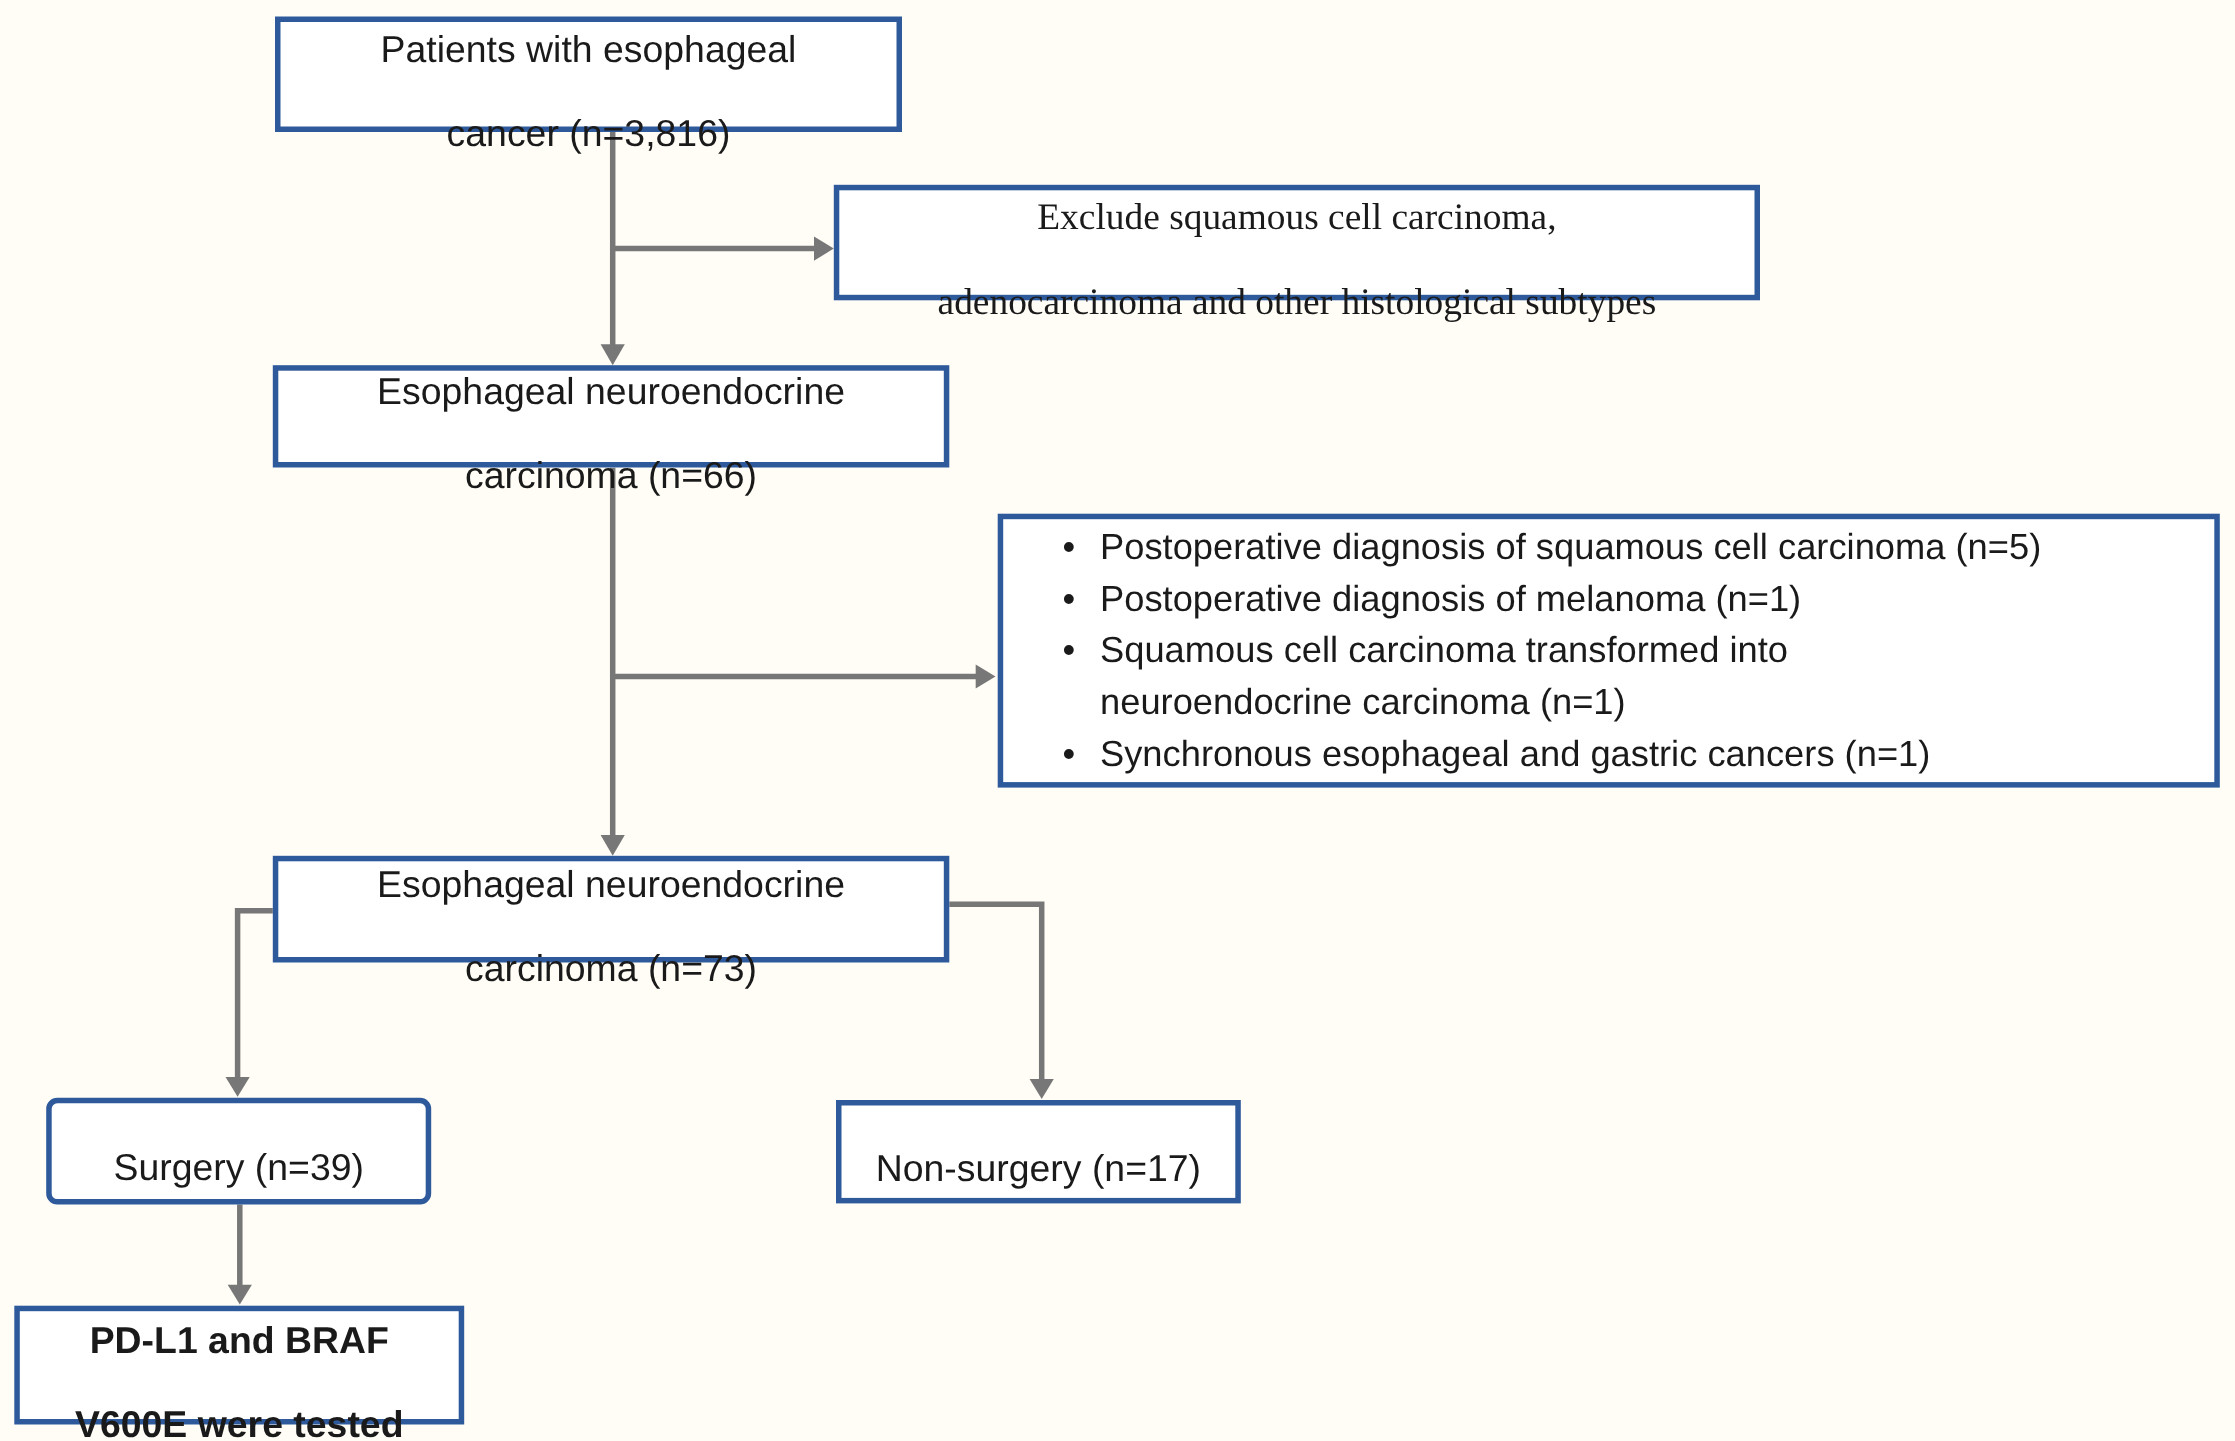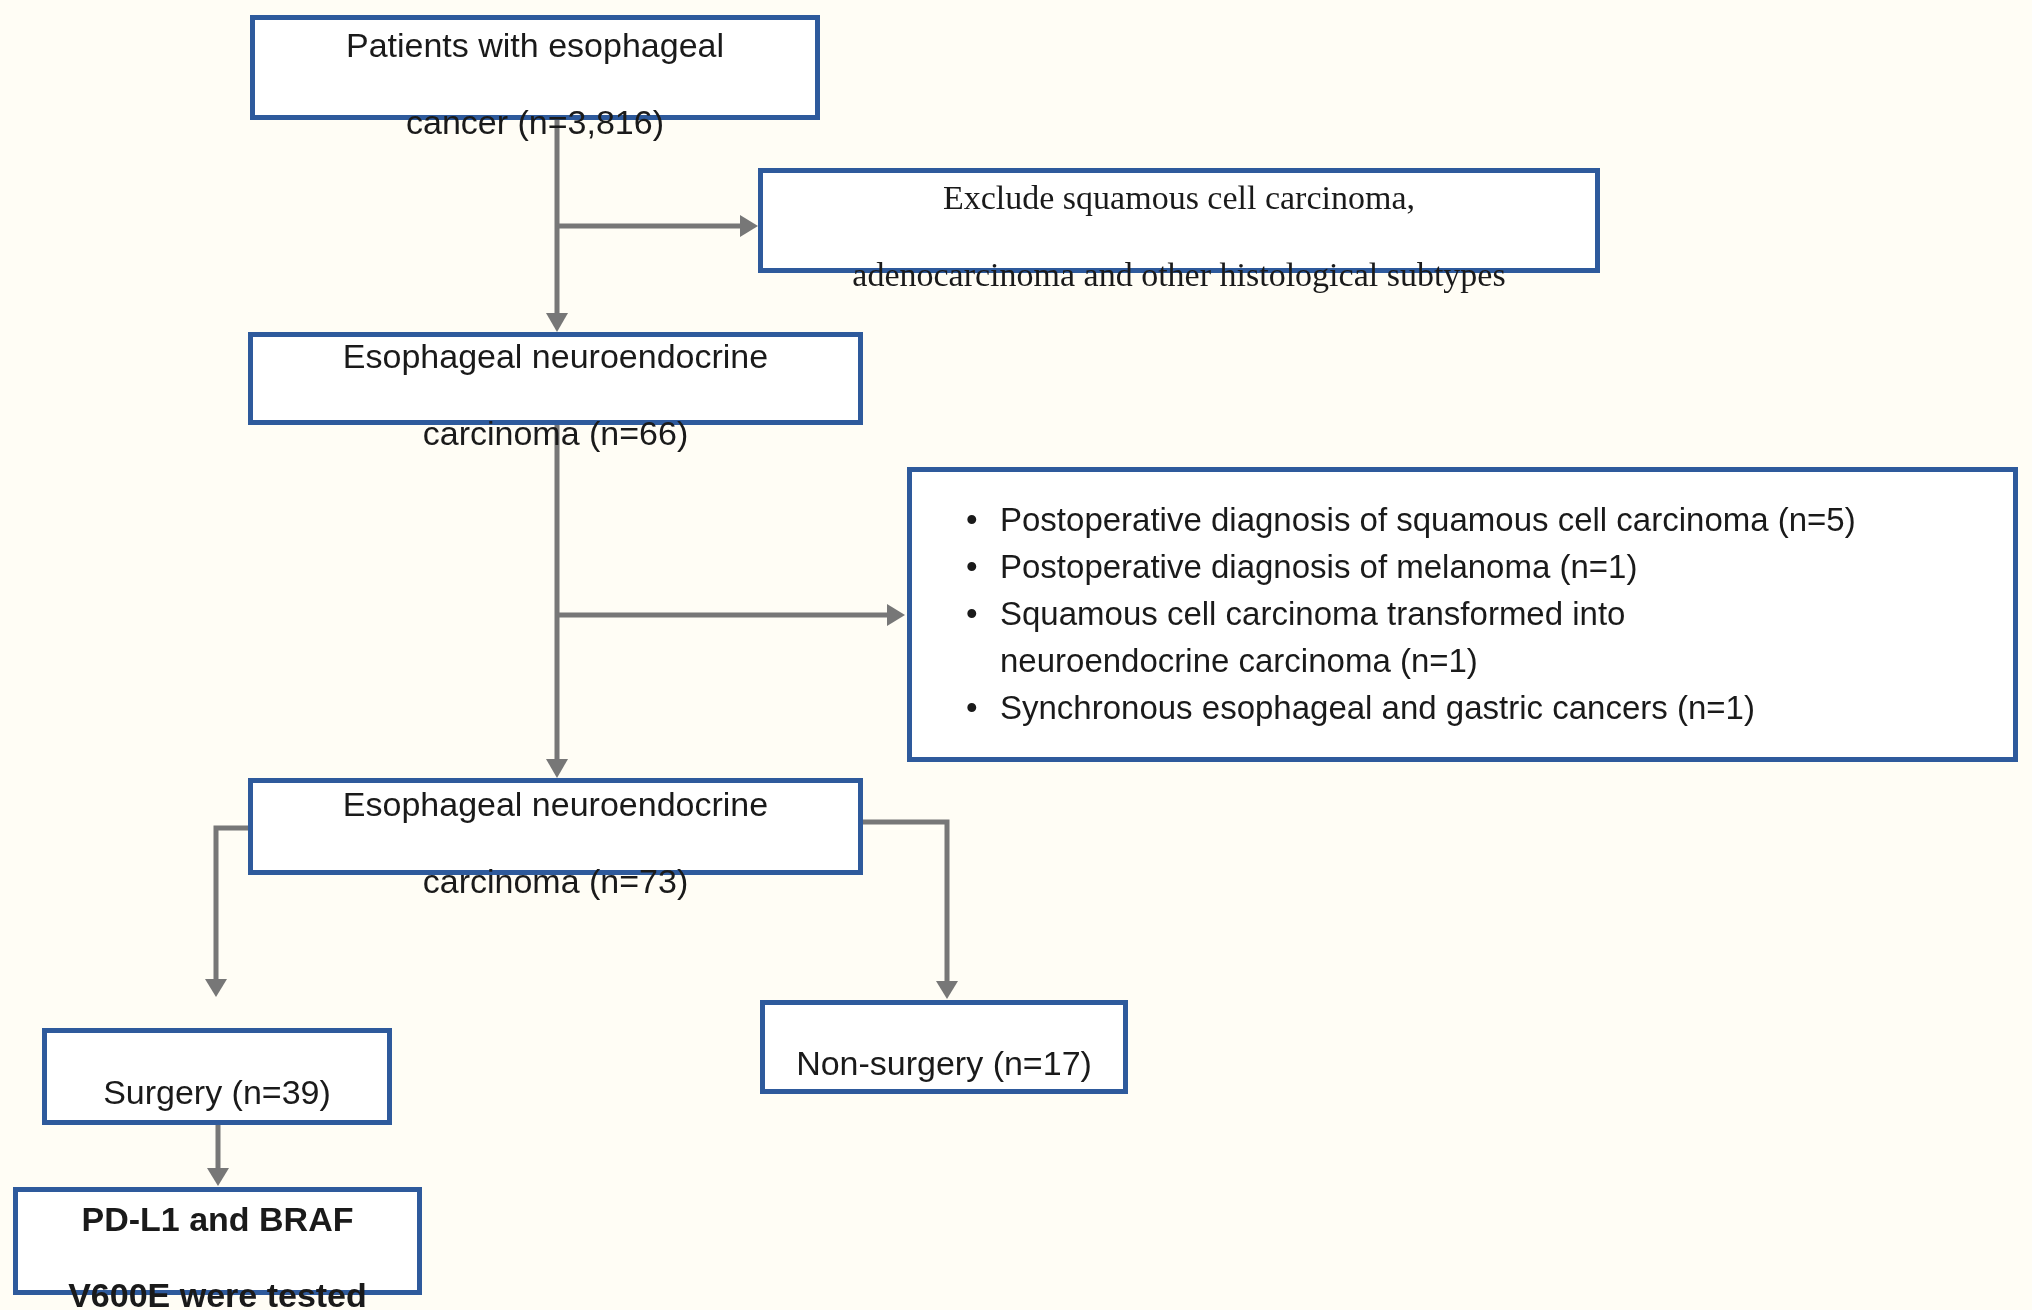--- a/index.html
+++ b/index.html
@@ -117,34 +117,34 @@
   <div class="node" style="left:758px;top:168px;width:842px;height:105px;font-family:Liberation Serif, serif;">
     <span>Exclude squamous cell carcinoma,</span>
     <span>adenocarcinoma and other histological subtypes</span>
   </div>
 
   <div class="node" style="left:248px;top:332px;width:615px;height:93px;">
     <span>Esophageal neuroendocrine</span>
     <span>carcinoma (n=66)</span>
   </div>
 
-  <div class="node bullets" style="left:907px;top:467px;width:1111px;height:295px;">
+  <div class="node bullets" style="left:907px;top:467px;width:1111px;height:249px;">
     <div class="bullet-item">Postoperative diagnosis of squamous cell carcinoma (n=5)</div>
     <div class="bullet-item">Postoperative diagnosis of melanoma (n=1)</div>
     <div class="bullet-item">Squamous cell carcinoma transformed into
 neuroendocrine carcinoma (n=1)</div>
     <div class="bullet-item">Synchronous esophageal and gastric cancers (n=1)</div>
   </div>
 
   <div class="node" style="left:248px;top:778px;width:615px;height:97px;">
     <span>Esophageal neuroendocrine</span>
     <span>carcinoma (n=73)</span>
   </div>
 
-  <div class="node" style="left:42px;top:1028px;width:350px;height:97px;">
+  <div class="node" style="left:42px;top:998px;width:350px;height:97px;border-radius:10px;">
     <span>Surgery (n=39)</span>
   </div>
 
   <div class="node" style="left:760px;top:1000px;width:368px;height:94px;text-align:right;">
     <span>Non-surgery (n=17)</span>
   </div>
 
   <div class="node" style="left:13px;top:1187px;width:409px;height:108px;font-weight:bold;">
     <span>PD-L1 and BRAF</span>
     <span>V600E were tested</span>

